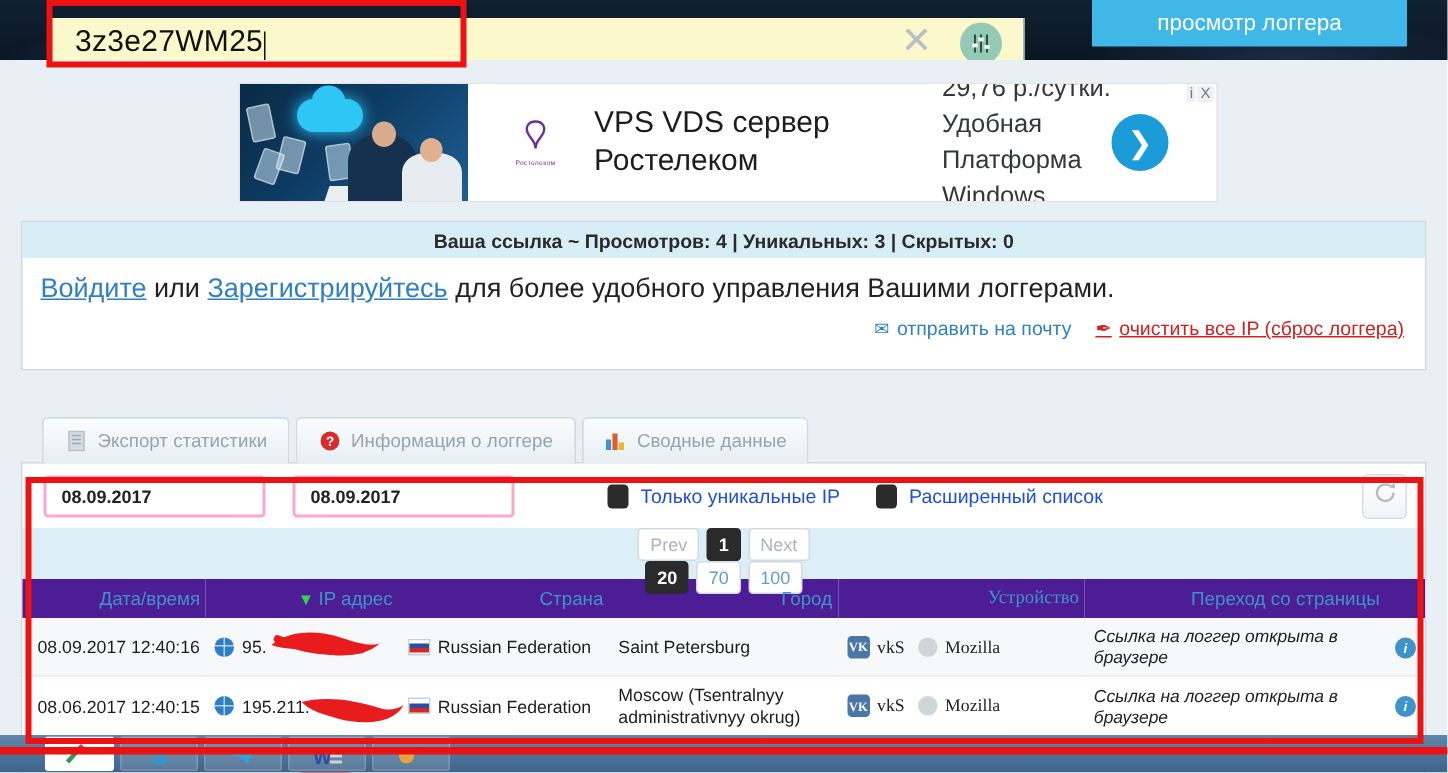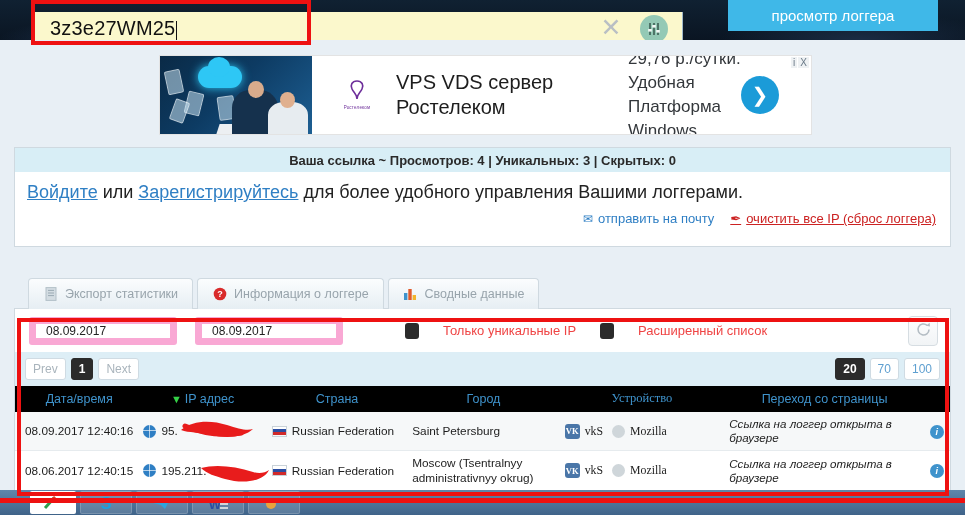--- a/index.html
+++ b/index.html
@@ -142,54 +142,54 @@
   .tab.active { background:#ffffff; color:#1b1b1b; font-weight: bold; border-color:#c3d2db; }
   .tab .tico { width:15px; height:15px; display:inline-flex; align-items:center; justify-content:center; }
 
   
   .panel {
     position:absolute; left: 14px; top: 268px; width: 937px; height: 222px;
     background:#ffffff; border:1px solid #cfd9e0;
   }
   .filter-bar { height: 43px; display:flex; align-items:center; padding: 0 14px; position:relative; }
   .date-input {
-    width: 148px; height: 28px; border:7px solid #f9a8d4; border-radius:3px;
-    font-size: 12px; font-weight: normal; color:#222; padding-left: 10px;
+    width: 148px; height: 28px; border:2px solid #f9a8d4; border-radius:3px;
+    font-size: 12px; font-weight: bold; color:#222; padding-left: 10px;
     font-family:"Liberation Sans", sans-serif; background:#fff; outline:none;
   }
   .date-input + .date-input { margin-left: 18px; }
   .chk-group { display:flex; align-items:center; gap: 24px; margin-left: 62px; }
-  .chk { display:flex; align-items:center; gap: 24px; font-size: 13px; color:#ef4444; cursor:pointer; }
+  .chk { display:flex; align-items:center; gap: 8px; font-size: 13px; color:#1d4ed8; cursor:pointer; }
   .chk .box {
     width: 14px; height: 16px; background:#2b2b2b; border-radius:3px; display:block;
   }
   .refresh-btn {
     position:absolute; right: 12px; top: 7px; width: 30px; height: 30px;
     border:1px solid #d6dde2; border-radius:4px; background:linear-gradient(#fefefe,#f1f4f6);
     display:flex; align-items:center; justify-content:center; cursor:pointer; color:#b4bdc4;
   }
 
   .pager {
     height: 34px; background:#ddeef6; display:flex; align-items:center;
-    padding: 0 10px; justify-content: space-between;
+    padding: 0 10px;  flex-direction: column;
   }
   .pager-left, .pager-right { display:flex; align-items:center; gap: 5px; }
   .pbtn {
     min-width: 22px; height: 22px; padding: 0 7px; border:1px solid #cfdbe3;
     border-radius:3px; background:#fff; color:#a9b4bc; font-size:12px;
     display:flex; align-items:center; justify-content:center; cursor:pointer;
   }
   .pbtn.dark { background:#2b2b2b; color:#fff; border-color:#2b2b2b; font-weight:bold; }
   .pbtn.num { color:#5e9fd0; }
 
   
   table.stats { width:100%; border-collapse: collapse; table-layout: fixed; }
   table.stats thead th {
-    background:#000000; color:#3f93cc; font-size: 12.5px; font-weight: normal;
-    text-align:center; padding: 5px 4px 6px 6px; height: 26px; vertical-align: middle;
+    background:#4c1d95; color:#3f93cc; font-size: 12.5px; font-weight: normal;
+    text-align:right; padding: 5px 4px 6px 6px; height: 26px; vertical-align: middle;
   }
   table.stats tbody td {
     font-size: 11.8px; color: #1d1d1d; padding: 5px 4px 5px 6px;
     border-bottom: 1px solid #e6ebee; vertical-align: middle; height: 27px;
   }
   table.stats tbody tr:nth-child(odd) td { background:#f6f8f9; }
   table.stats tbody tr:nth-child(even) td { background:#ffffff; }
   .c-dt   { width: 122px; padding-left: 10px !important; }
   .c-ip   { width: 128px; }
   .c-country { width: 140px; }

